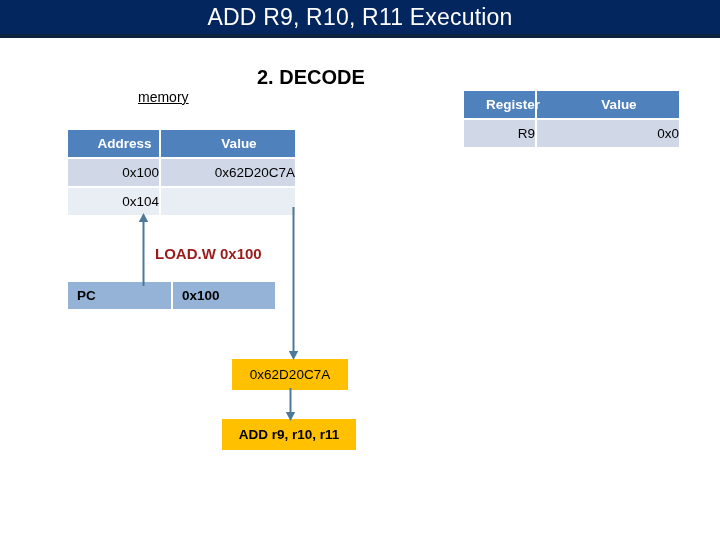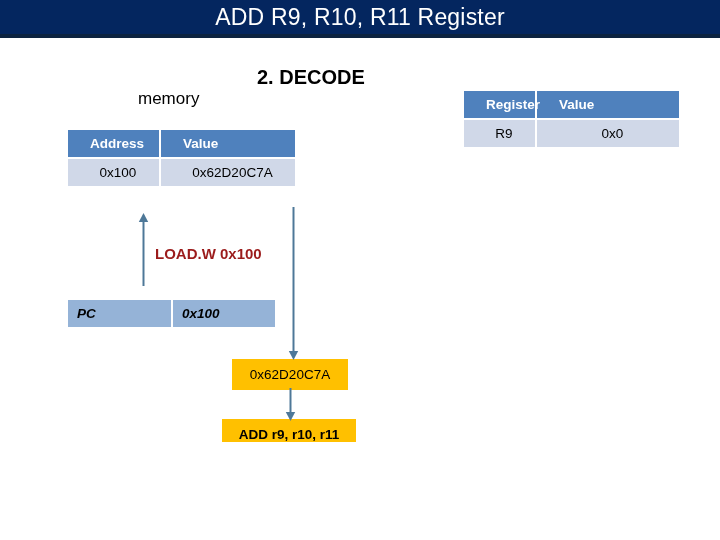--- a/index.html
+++ b/index.html
@@ -42,21 +42,22 @@
 
   
   .plain-label {
     position: absolute;
     color: #000000;
     white-space: nowrap;
   }
   #memory-label {
     left: 138px;
     top: 89px;
-    font-size: 17px;
+    font-size: 14px;
+    text-decoration: underline;
   }
   #stage-heading {
     left: 257px;
     top: 66px;
     font-size: 20px;
     font-weight: bold;
   }
   #load-instruction {
     left: 155px;
     top: 245px;
@@ -69,31 +70,31 @@
   table.ui-table {
     position: absolute;
     border-collapse: collapse;
     table-layout: fixed;
     font-size: 13.5px;
   }
   table.ui-table th {
     background: #4F81BD;
     color: #FFFFFF;
     font-weight: bold;
-    text-align: left;
+    text-align: center;
     padding: 6px 0 6px 22px;
     border: none;
     border-right: 2px solid #FFFFFF;
     white-space: nowrap;
     margin-left: 48px;
   }
   table.ui-table th:last-child { border-right: none; }
   table.ui-table td {
     color: #000000;
-    text-align: center;
+    text-align: right;
     padding: 6px 0 6px 9px;
     border: none;
     border-right: 2px solid #FFFFFF;
     border-top: 2px solid #FFFFFF;
     white-space: nowrap;
   }
   table.ui-table td:last-child { border-right: none; }
   table.ui-table tbody tr:nth-child(odd)  td { background: #D0D8E8; }
   table.ui-table tbody tr:nth-child(even) td { background: #E9EDF4; }
 
@@ -102,26 +103,25 @@
   #memory-table col.c2 { width: 135px; }
 
   #register-table { left: 464px; top: 91px; width: 215px; }
   #register-table col.c1 { width: 72px; }
   #register-table col.c2 { width: 143px; }
 
   
   #pc-table {
     position: absolute;
     left: 68px;
-    top: 300px;
+    top: 282px;
     width: 207px;
     border-collapse: collapse;
     table-layout: fixed;
     font-size: 13.5px;
-    font-style: italic;
   }
   #pc-table col.c1 { width: 104px; }
   #pc-table col.c2 { width: 103px; }
   #pc-table td {
     background: #95B3D7;
     color: #000000;
     font-weight: bold;
     padding: 6px 0 6px 9px;
     border: none;
     border-right: 2px solid #FFFFFF;
@@ -143,39 +143,39 @@
     top: 359px;
     width: 116px;
     height: 31px;
     line-height: 31px;
     font-size: 13.5px;
   }
   #decoded-instruction-box {
     left: 222px;
     top: 419px;
     width: 134px;
-    height: 23px;
+    height: 31px;
     line-height: 31px;
     font-size: 13.5px;
     font-weight: bold;
   }
 
   
   .connector {
     position: absolute;
   }
   #connector-pc-to-memory { left: 134px; top: 210px; }
   #connector-memory-to-word { left: 284px; top: 205px; }
   #connector-word-to-decoded { left: 281px; top: 388px; }
 </style>
 </head>
 <body>
 
 <div id="title-bar">
-  <div id="title-text">ADD R9, R10, R11 Register</div>
+  <div id="title-text">ADD R9, R10, R11 Execution</div>
 </div>
 
 <div class="plain-label" id="memory-label">memory</div>
 
 <div class="plain-label" id="stage-heading">2. DECODE</div>
 
 <div class="plain-label" id="load-instruction">LOAD.W 0x100</div>
 
 <table class="ui-table" id="memory-table">
   <colgroup>
@@ -186,20 +186,24 @@
     <tr>
       <th>Address</th>
       <th>Value</th>
     </tr>
   </thead>
   <tbody>
     <tr>
       <td>0x100</td>
       <td>0x62D20C7A</td>
     </tr>
+    <tr>
+      <td>0x104</td>
+      <td></td>
+    </tr>
   </tbody>
 </table>
 
 <table class="ui-table" id="register-table">
   <colgroup>
       <col class="c1">
       <col class="c2">
     </colgroup>
   <thead>
     <tr>

